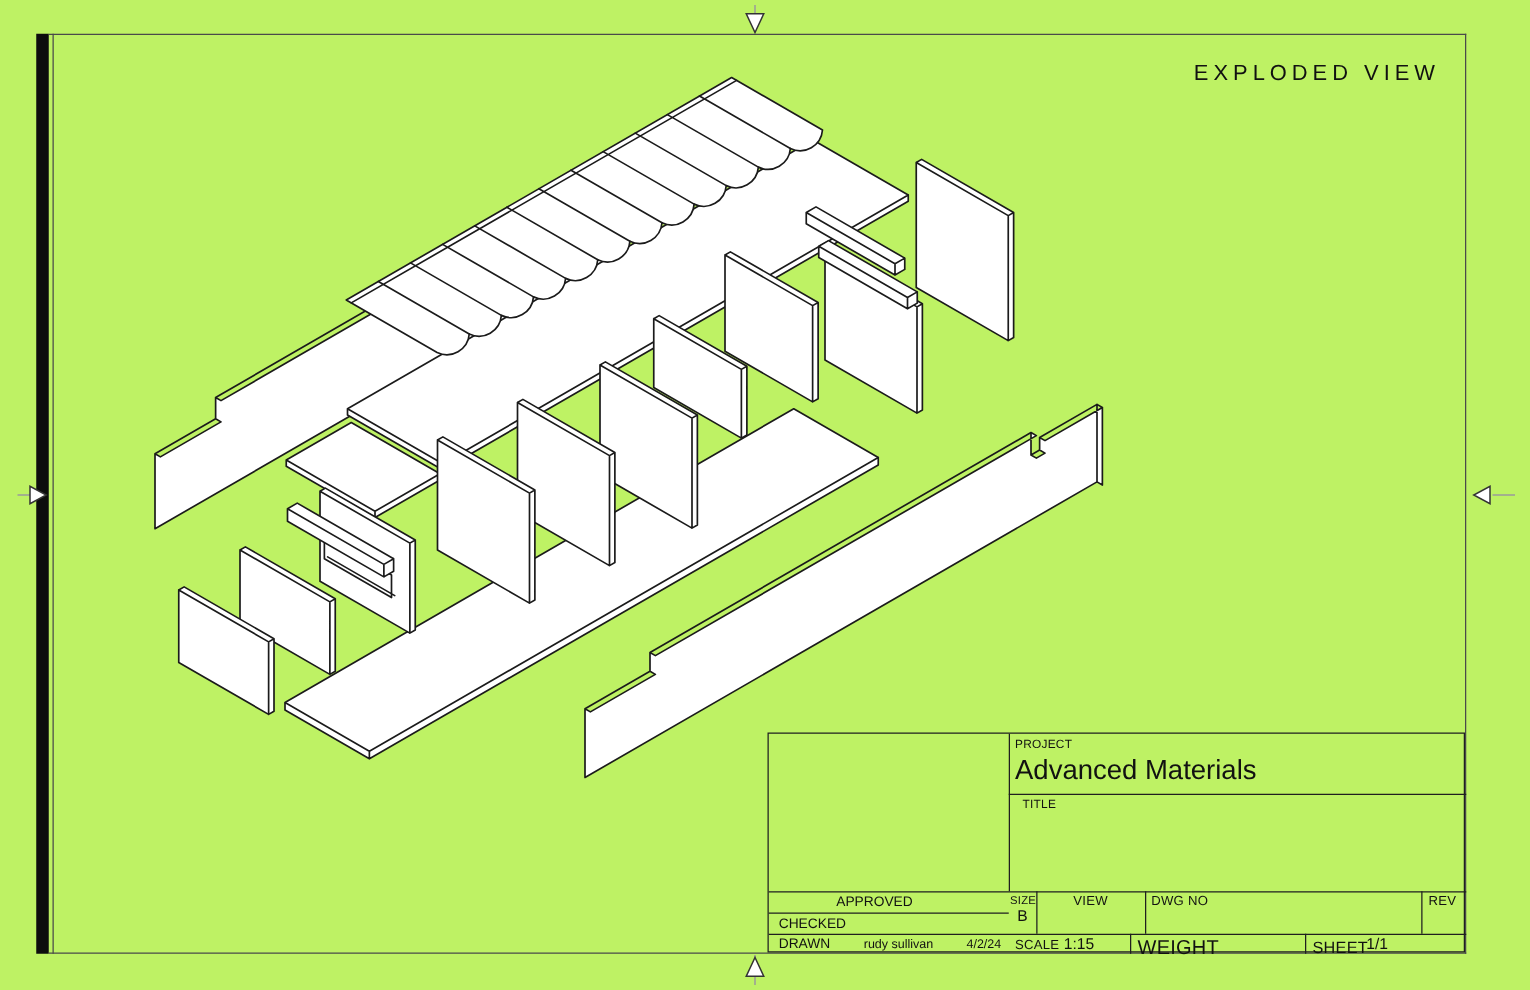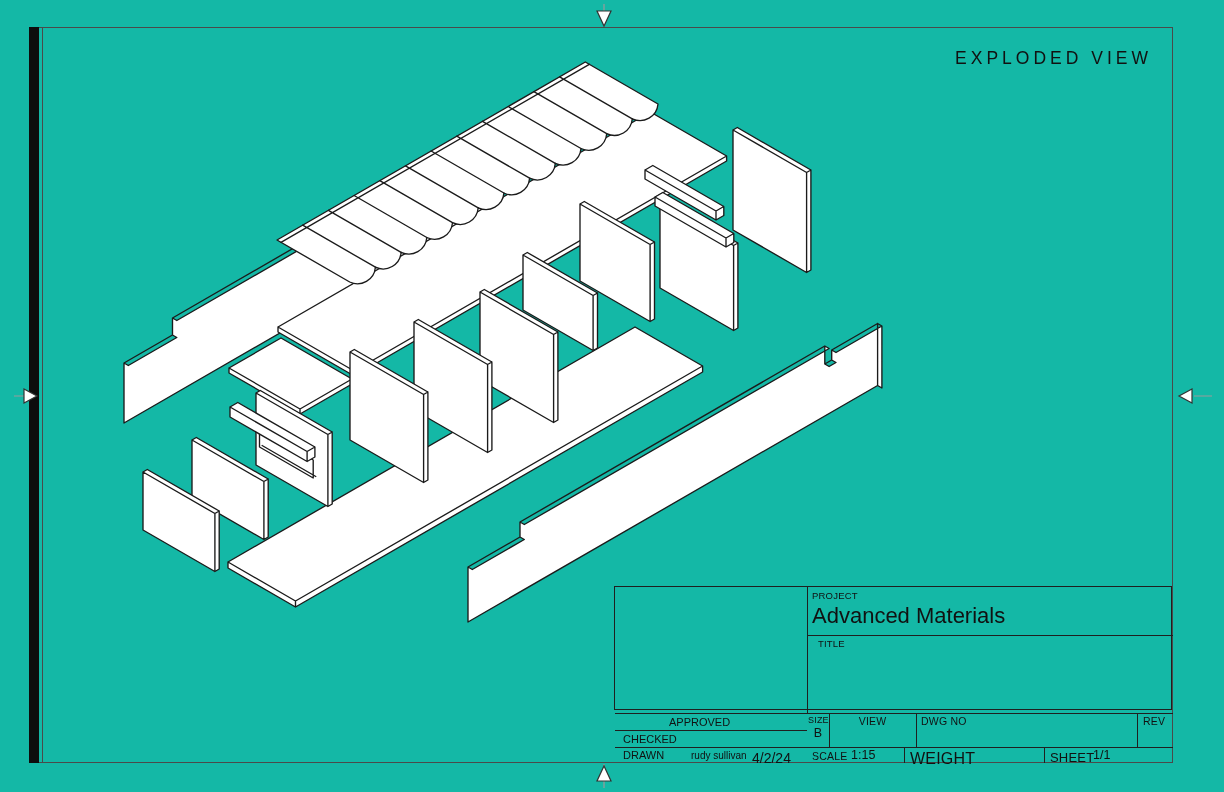--- a/index.html
+++ b/index.html
@@ -1,38 +1,38 @@
 <!DOCTYPE html>
 <html><head>
 <meta charset="utf-8">
 <style>
   html,body{margin:0;padding:0;background:#ffffff;}
   body{font-family:"Liberation Sans", sans-serif; -webkit-font-smoothing:antialiased;}
-  .sheet{position:relative;width:1224px;height:792px;background:#14b8a6;overflow:hidden;}
+  .sheet{position:relative;width:1224px;height:792px;background:#bef264;overflow:hidden;}
 
   
   .binding-bar{position:absolute;left:29px;top:27px;width:10px;height:736px;background:#0d0d0d;}
   .bline{position:absolute;background:#4a4a4a;}
   .bline.top{left:39px;top:27px;width:1134px;height:1px;}
   .bline.bottom{left:39px;top:762px;width:1134px;height:1px;}
   .bline.right{left:1172px;top:27px;width:1px;height:736px;}
   .bline.leftthin{left:42px;top:27px;width:1px;height:736px;}
 
   
   .view-heading{position:absolute;top:40px;right:72px;text-align:right;color:#111;
     font-size:17.5px;letter-spacing:4px;line-height:36px;white-space:nowrap;}
 
   
   svg.dwg{position:absolute;left:0;top:0;width:1224px;height:792px;}
   #exploded-view path{fill:#ffffff;stroke:#1b1b1b;stroke-width:1.35;stroke-linejoin:round;stroke-linecap:round;}
   .reg-line{stroke:#9a9a9a;stroke-width:1.2;fill:none;}
   .reg-tri{fill:#ffffff;stroke:#333;stroke-width:1.2;}
 
   
-  .title-block{position:absolute;left:614px;top:586px;width:558px;height:124px;
+  .title-block{position:absolute;left:614px;top:586px;width:558px;height:176px;
     border:1.5px solid #1f1f1f;box-sizing:border-box;color:#111;}
   .tb-line{position:absolute;background:#1f1f1f;}
   .tb-label{position:absolute;font-size:9.5px;letter-spacing:.2px;white-space:nowrap;}
   .tb-big{position:absolute;font-size:22px;white-space:nowrap;}
   .tb-val{position:absolute;font-size:12.5px;white-space:nowrap;}
   .tb-small{position:absolute;font-size:11px;white-space:nowrap;}
 </style>
 </head>
 <body>
 
@@ -95,21 +95,21 @@
     <div class="tb-line" style="left:429px;top:160px;width:1px;height:16px;"></div>
 
     <div class="tb-label" style="left:197px;top:3px;">PROJECT</div>
     <div class="tb-big" style="left:197px;top:16px;">Advanced Materials</div>
     <div class="tb-label" style="left:197px;top:51px;margin-left:6px;">TITLE</div>
 
     <div class="tb-small" style="left:8px;top:129px;margin-left:46px;">APPROVED</div>
     <div class="tb-small" style="left:8px;top:146px;">CHECKED</div>
     <div class="tb-small" style="left:8px;top:162px;">DRAWN</div>
     <div class="tb-small" style="left:76px;top:163px;font-size:10px;">rudy sullivan</div>
-    <div class="tb-small" style="left:128px;top:163px;width:58px;font-size:14px;margin-left:9px;">4/2/24</div>
+    <div class="tb-small" style="left:128px;top:163px;width:58px;text-align:right;font-size:10px;">4/2/24</div>
 
     <div class="tb-label" style="left:193px;top:128px;font-size:9px;">SIZE</div>
     <div class="tb-val" style="left:192px;top:139px;width:22px;text-align:center;">B</div>
     <div class="tb-label" style="left:214px;top:128px;width:87px;text-align:center;font-size:10.5px;">VIEW</div>
     <div class="tb-label" style="left:306px;top:128px;font-size:10.5px;">DWG NO</div>
     <div class="tb-label" style="left:522px;top:128px;width:34px;text-align:center;font-size:10.5px;">REV</div>
 
     <div class="tb-label" style="left:197px;top:163px;font-size:10.5px;">SCALE</div>
     <div class="tb-val" style="left:236px;top:161px;">1:15</div>
     <div class="tb-label" style="left:295px;top:163px;font-size:16px;">WEIGHT</div>

